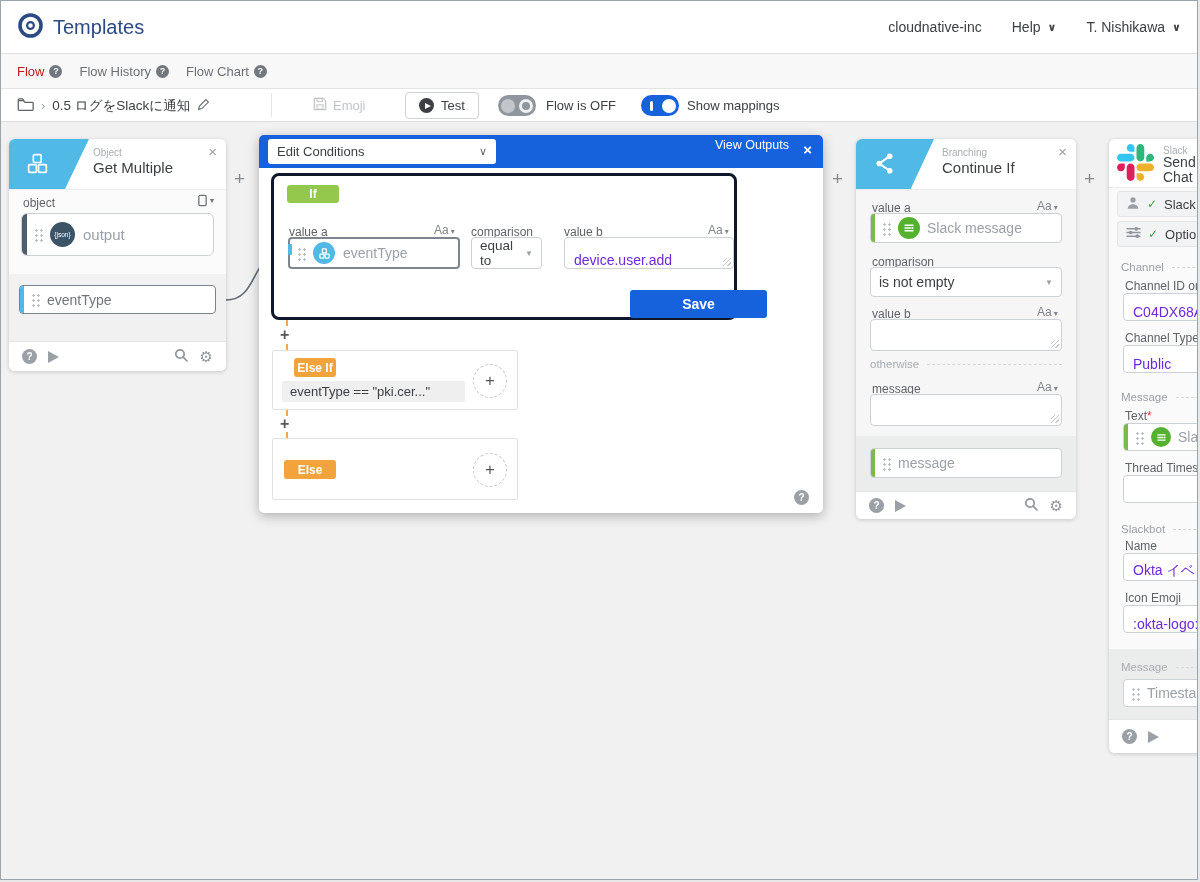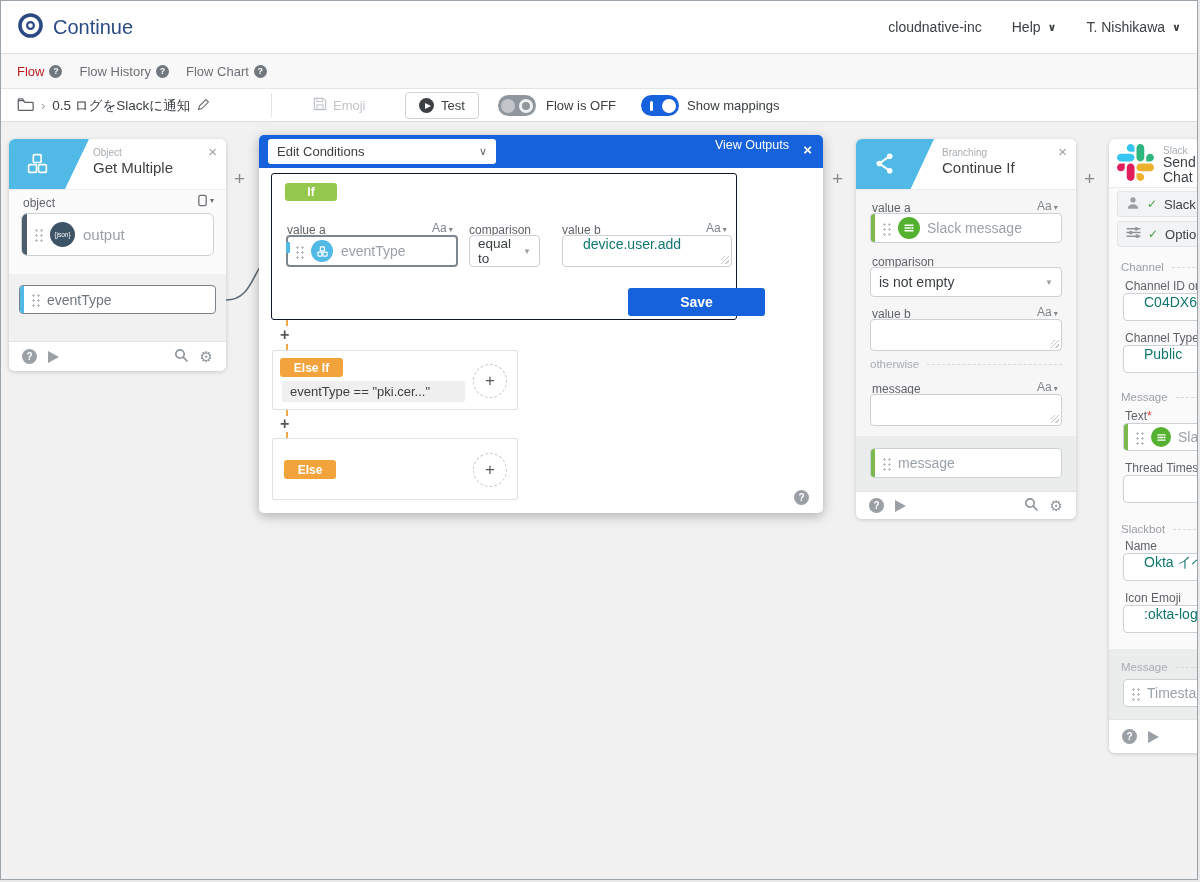--- a/index.html
+++ b/index.html
@@ -59,21 +59,21 @@
 .pbar{width:4px;align-self:stretch;flex:none}
 .dots{width:10px;height:15px;margin:0 6px 0 7px;flex:none;background-image:radial-gradient(circle,#b9bfc4 1.1px,transparent 1.3px);background-size:5px 5px;background-position:0 1px}
 .ptxt{color:#9aa1a8;font-size:14px;white-space:nowrap}
 .bcirc{width:22px;height:22px;border-radius:50%;display:flex;align-items:center;justify-content:center;margin-right:8px;flex:none}
 
 .flabel{position:absolute;font-size:12px;color:#5f6368}
 .aa{position:absolute;font-size:12px;color:#80868b;cursor:pointer}
 .aa .caret{font-size:8px;margin-left:2px}
 .selbox{position:absolute;background:#fff;border:1px solid #ccd1d5;border-radius:4px;display:flex;align-items:center;padding:0 8px;font-size:13.5px;color:#3c4043;cursor:pointer}
 .vcaret{margin-left:auto;font-size:8px;color:#9aa0a6}
-.inbox{position:absolute;background:#fff;border:1px solid #ccd1d5;border-radius:4px;display:flex;align-items:flex-start;padding:0 20px;font-size:14px;color:#0f766e;overflow:hidden;white-space:nowrap}
+.inbox{position:absolute;background:#fff;border:1px solid #ccd1d5;border-radius:4px;display:flex;align-items:flex-end;padding:0 9px;font-size:14px;color:#6d28d9;overflow:hidden;white-space:nowrap}
 .resize{position:absolute;right:2px;bottom:2px;width:8px;height:8px;background:repeating-linear-gradient(-45deg,transparent 0 2px,#c6c6c6 2px 3px)}
 .sect{position:absolute;display:flex;align-items:center;font-size:11.5px;color:#9aa0a6}
 .dashline{flex:1;border-top:1px dashed #d8d8d8;margin-left:8px}
 
 .cfoot{position:absolute;left:0;right:0;bottom:0;height:30px;background:#fff;border-top:1px solid #e4e4e4;border-radius:0 0 6px 6px;display:flex;align-items:center;padding:0 13px;gap:11px}
 .qmark{width:15px;height:15px;border-radius:50%;background:#9aa0a6;color:#fff;font-size:10px;font-weight:bold;display:flex;align-items:center;justify-content:center;cursor:pointer;flex:none}
 .ptri{width:0;height:0;border-left:11px solid #9aa0a6;border-top:6.5px solid transparent;border-bottom:6.5px solid transparent;cursor:pointer}
 .fspacer{flex:1}
 .gear{font-size:15px;color:#8f969c;cursor:pointer;line-height:1}
 
@@ -83,21 +83,21 @@
 .gm .sec2{position:absolute;left:0;right:0;top:135px;height:86px;background:#f1f1f2}
 .jsoncirc{width:25px;height:25px;border-radius:50%;background:#3d5366;color:#fff;font-size:6.5px;display:flex;align-items:center;justify-content:center;margin-right:8px;flex:none}
 
 
 .modal{left:258px;top:13px;width:564px;height:378px;border-radius:5px;box-shadow:0 3px 12px rgba(0,0,0,.28);background:#fff;position:absolute}
 .mhead{position:relative;height:33px;background:#1662dd;border-radius:5px 5px 0 0}
 .mselect{position:absolute;left:9px;top:4px;width:228px;height:25px;background:#fff;border-radius:3px;display:flex;align-items:center;padding:0 9px;font-size:13px;color:#3c4043;cursor:pointer}
 .mselect .mchev{margin-left:auto;color:#5f6368;font-size:11px}
 .viewout{position:absolute;right:34px;top:0;height:19px;display:flex;align-items:center;color:#fff;font-size:12.5px;cursor:pointer}
 .mclose{position:absolute;right:11px;top:6px;color:#fff;font-size:15px;font-weight:bold;cursor:pointer}
-.panel{position:absolute;left:12px;top:38px;width:466px;height:147px;border:1px solid #0f172a;border-radius:3px;background:#fff}
+.panel{position:absolute;left:12px;top:38px;width:466px;height:147px;border:3px solid #0f172a;border-radius:8px;background:#fff}
 .badge{position:absolute;border-radius:3px;color:#fff;font-size:12px;font-weight:bold;display:flex;align-items:center;justify-content:center}
 .badge.green{background:#94c84d}
 .badge.orange{background:#f2a33c}
 .bluetab{position:absolute;left:-2px;top:5px;width:4px;height:11px;background:#51b9e6;border-radius:1px}
 .savebtn{position:absolute;left:356px;top:114px;width:137px;height:28px;background:#1662dd;border-radius:3px;color:#fff;font-size:14px;font-weight:bold;display:flex;align-items:center;justify-content:center;cursor:pointer}
 .vdash{position:absolute;left:27px;width:0;border-left:2px dashed #f0a848}
 .smallplus{position:absolute;left:21px;font-size:16px;font-weight:bold;color:#55585b;line-height:1;cursor:pointer;background:#fff}
 .branchbox{position:absolute;left:13px;width:246px;background:#fff;border:1px solid #dfe1e3;border-radius:2px}
 .codebox{position:absolute;left:9px;background:#efefef;border-radius:2px;font-size:13px;color:#3c4043;display:flex;align-items:center;padding:0 8px;white-space:nowrap;overflow:hidden;cursor:pointer}
 .pluscirc{position:absolute;width:34px;height:34px;border:1.5px dashed #c5c9cc;border-radius:50%;background:#fff;display:flex;align-items:center;justify-content:center;color:#55585b;font-size:17px;cursor:pointer}
@@ -124,21 +124,21 @@
 <div class="screen">
 
   <header class="topnav">
     <div class="brand">
       <span>
         <svg width="27" height="27" viewBox="0 0 32 32">
             <circle cx="16" cy="16" r="12.5" fill="none" stroke="#2b4a84" stroke-width="4.2"></circle>
             <circle cx="16" cy="16" r="4" fill="none" stroke="#2b4a84" stroke-width="2.6"></circle>
           </svg>
       </span>
-      <span class="brand-name">Continue</span>
+      <span class="brand-name">Templates</span>
     </div>
     <div class="nav-right">
       <span>cloudnative-inc</span>
       <span class="nav-group">
         <span>Help</span>
         <span class="chev">∨</span>
       </span>
       <span class="nav-group">
         <span>T. Nishikawa</span>
         <span class="chev">∨</span>
@@ -304,21 +304,21 @@
           <span>device.user.add</span>
           <span class="resize"></span>
         </div>
         <div class="savebtn">Save</div>
       </div>
 
       <div class="vdash" style="top:185px;height:30px"></div>
       <span class="smallplus" style="top:192px">+</span>
 
       <div class="branchbox" style="top:215px;height:60px">
-        <span class="badge orange" style="left:7px;top:7px;width:63px;height:19px">Else If</span>
+        <span class="badge orange" style="left:21px;top:7px;width:42px;height:19px">Else If</span>
         <div class="codebox" style="top:30px;width:183px;height:21px">eventType == "pki.cer..."</div>
         <div class="pluscirc" style="left:200px;top:13px">+</div>
       </div>
 
       <div class="vdash" style="top:275px;height:28px"></div>
       <span class="smallplus" style="top:281px">+</span>
 
       <div class="branchbox" style="top:303px;height:62px">
         <span class="badge orange" style="left:11px;top:21px;width:52px;height:19px">Else</span>
         <div class="pluscirc" style="left:200px;top:14px">+</div>

